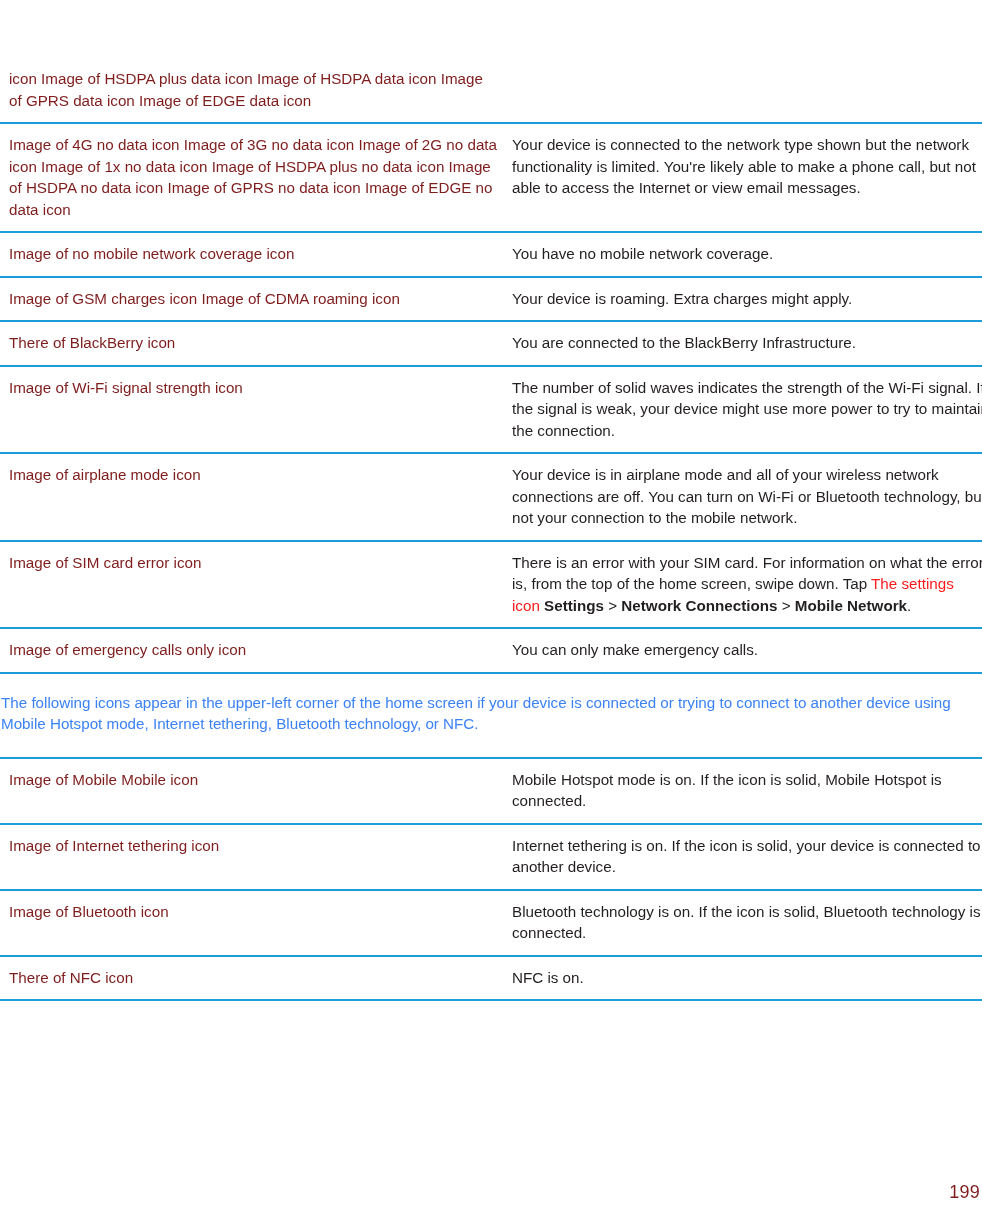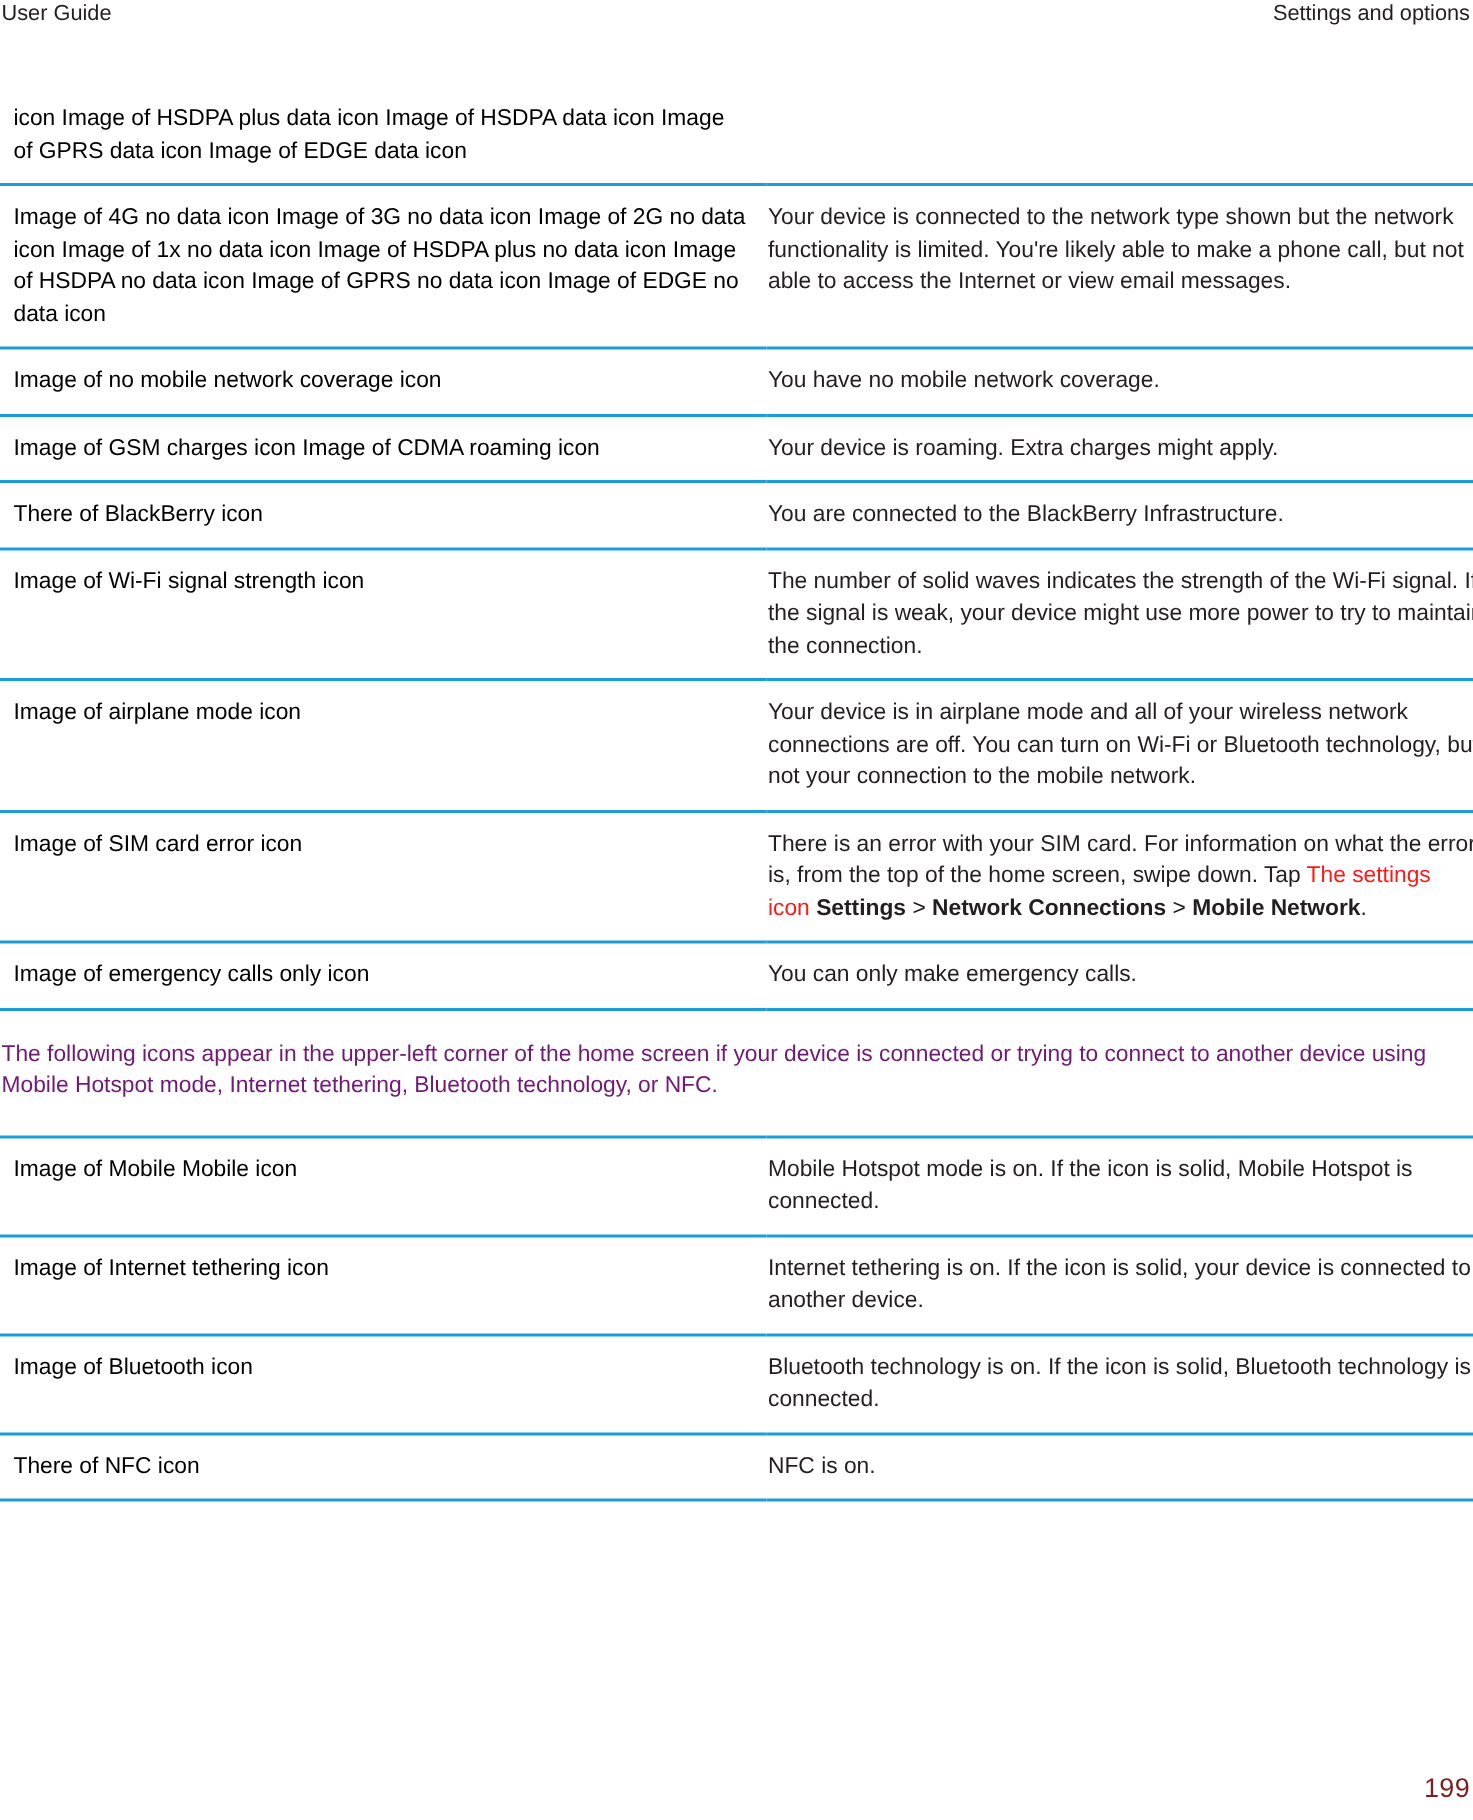--- a/index.html
+++ b/index.html
@@ -58,42 +58,42 @@
     vertical-align: top;
     padding: 10px 8px 11px 8px;
     font-size: 15.2px;
     line-height: 21.5px;
     border-top: 2px solid #1b9dd9;
     border-bottom: 2px solid #1b9dd9;
   }
   table.icon-table tr.no-top-rule > td { border-top: none; }
   table.icon-table td.col-icon {
     width: 490px;
-    color: #000000;
+    color: #7f1d1d;
     padding-left: 9px;
     padding-right: 12px;
   }
   table.icon-table td.col-desc {
     width: 484px;
     color: #231f20;
     padding-left: 1px;
     padding-right: 20px;
   }
   
   table.icon-table tr + tr > td { border-top: none; }
 
   .red { color: #fb1b1b; }
   .bold { font-weight: bold; }
   .gt { font-weight: normal; }
 
   
   .body-para {
     font-size: 15.2px;
     line-height: 21.5px;
-    color: #701a75;
+    color: #3b82f6;
     margin: 0;
     padding: 0 14px 0 1px;
   }
   .para-block { margin-top: 17px; }
   .para-block.first { margin-top: 18px; }
   .spacer-after-paras { height: 22px; }
 
   
   .page-number {
     position: absolute;
@@ -103,24 +103,20 @@
     line-height: 22px;
     color: #7f1d1d;
     letter-spacing: 0.2px;
   }
 </style>
 </head>
 <body>
 
 <div class="page">
 
-  <div class="running-header">
-    <span class="rh-left">User Guide</span>
-    <span class="rh-right">Settings and options</span>
-  </div>
 
   <div class="content">
 
     <table class="icon-table">
       <tbody>
         <tr class="no-top-rule">
           <td class="col-icon">icon  Image of HSDPA plus data icon  Image of HSDPA data icon  Image of GPRS data icon  Image of EDGE data icon</td>
           <td class="col-desc"></td>
         </tr>
         <tr>

